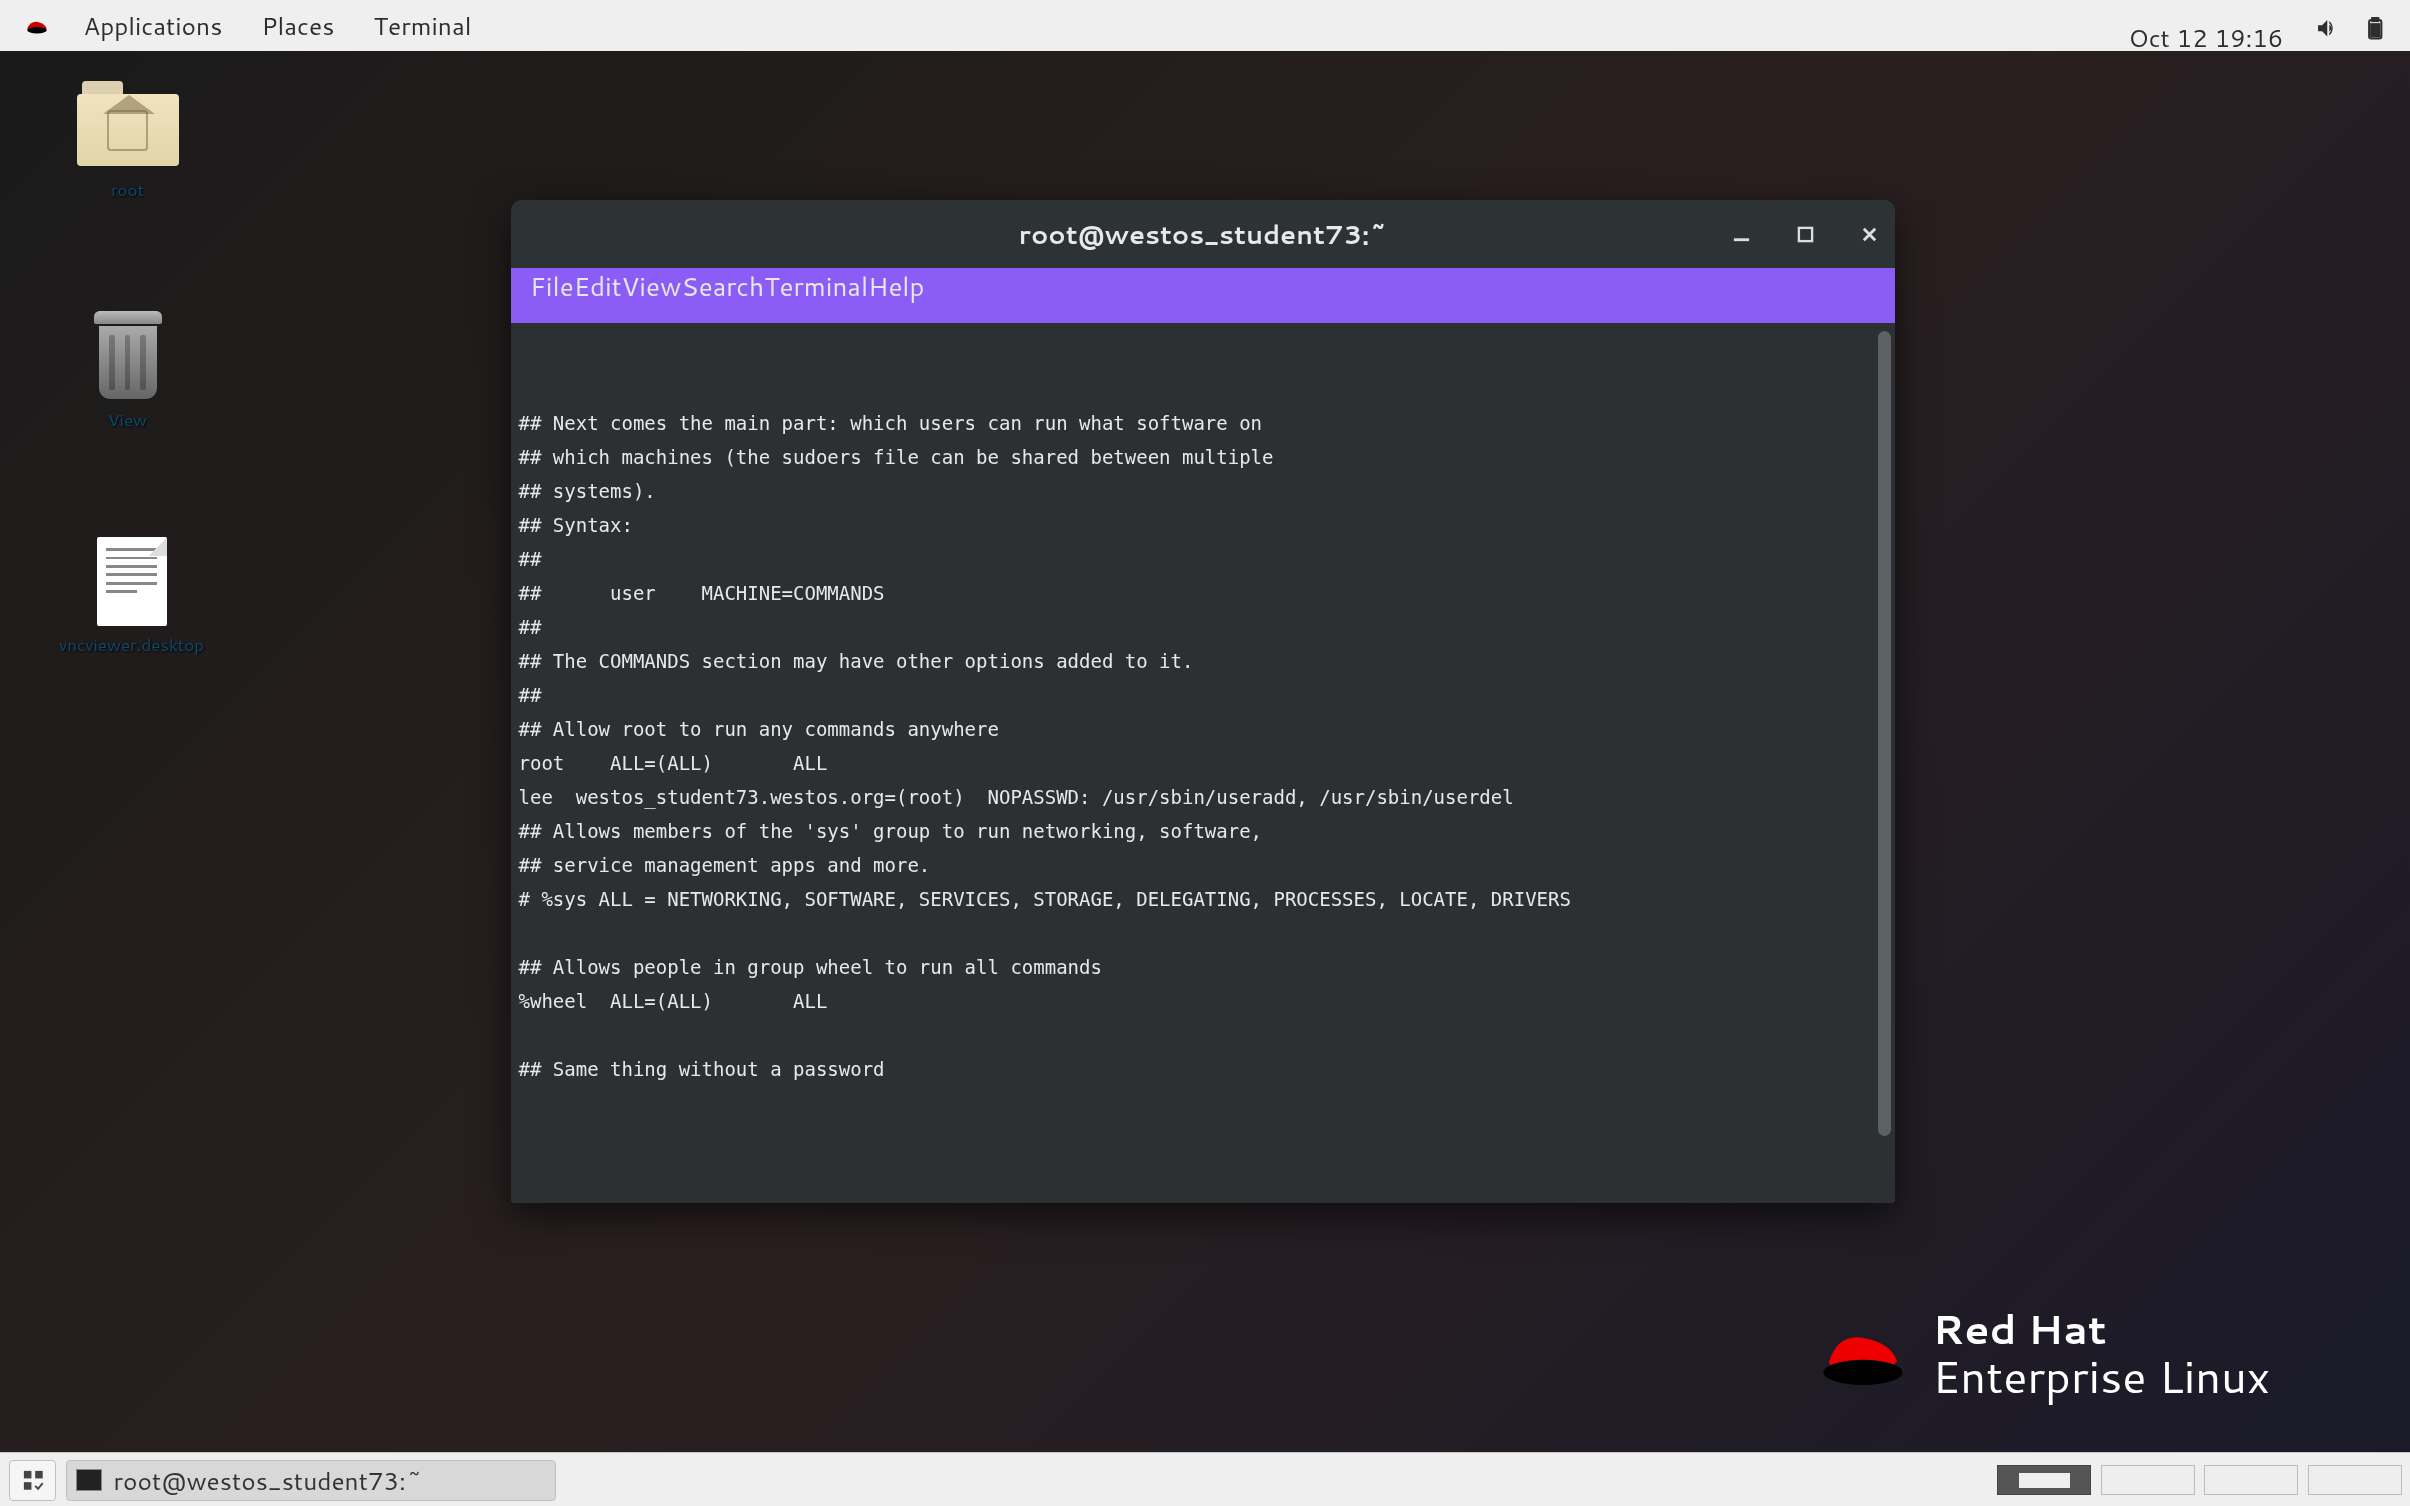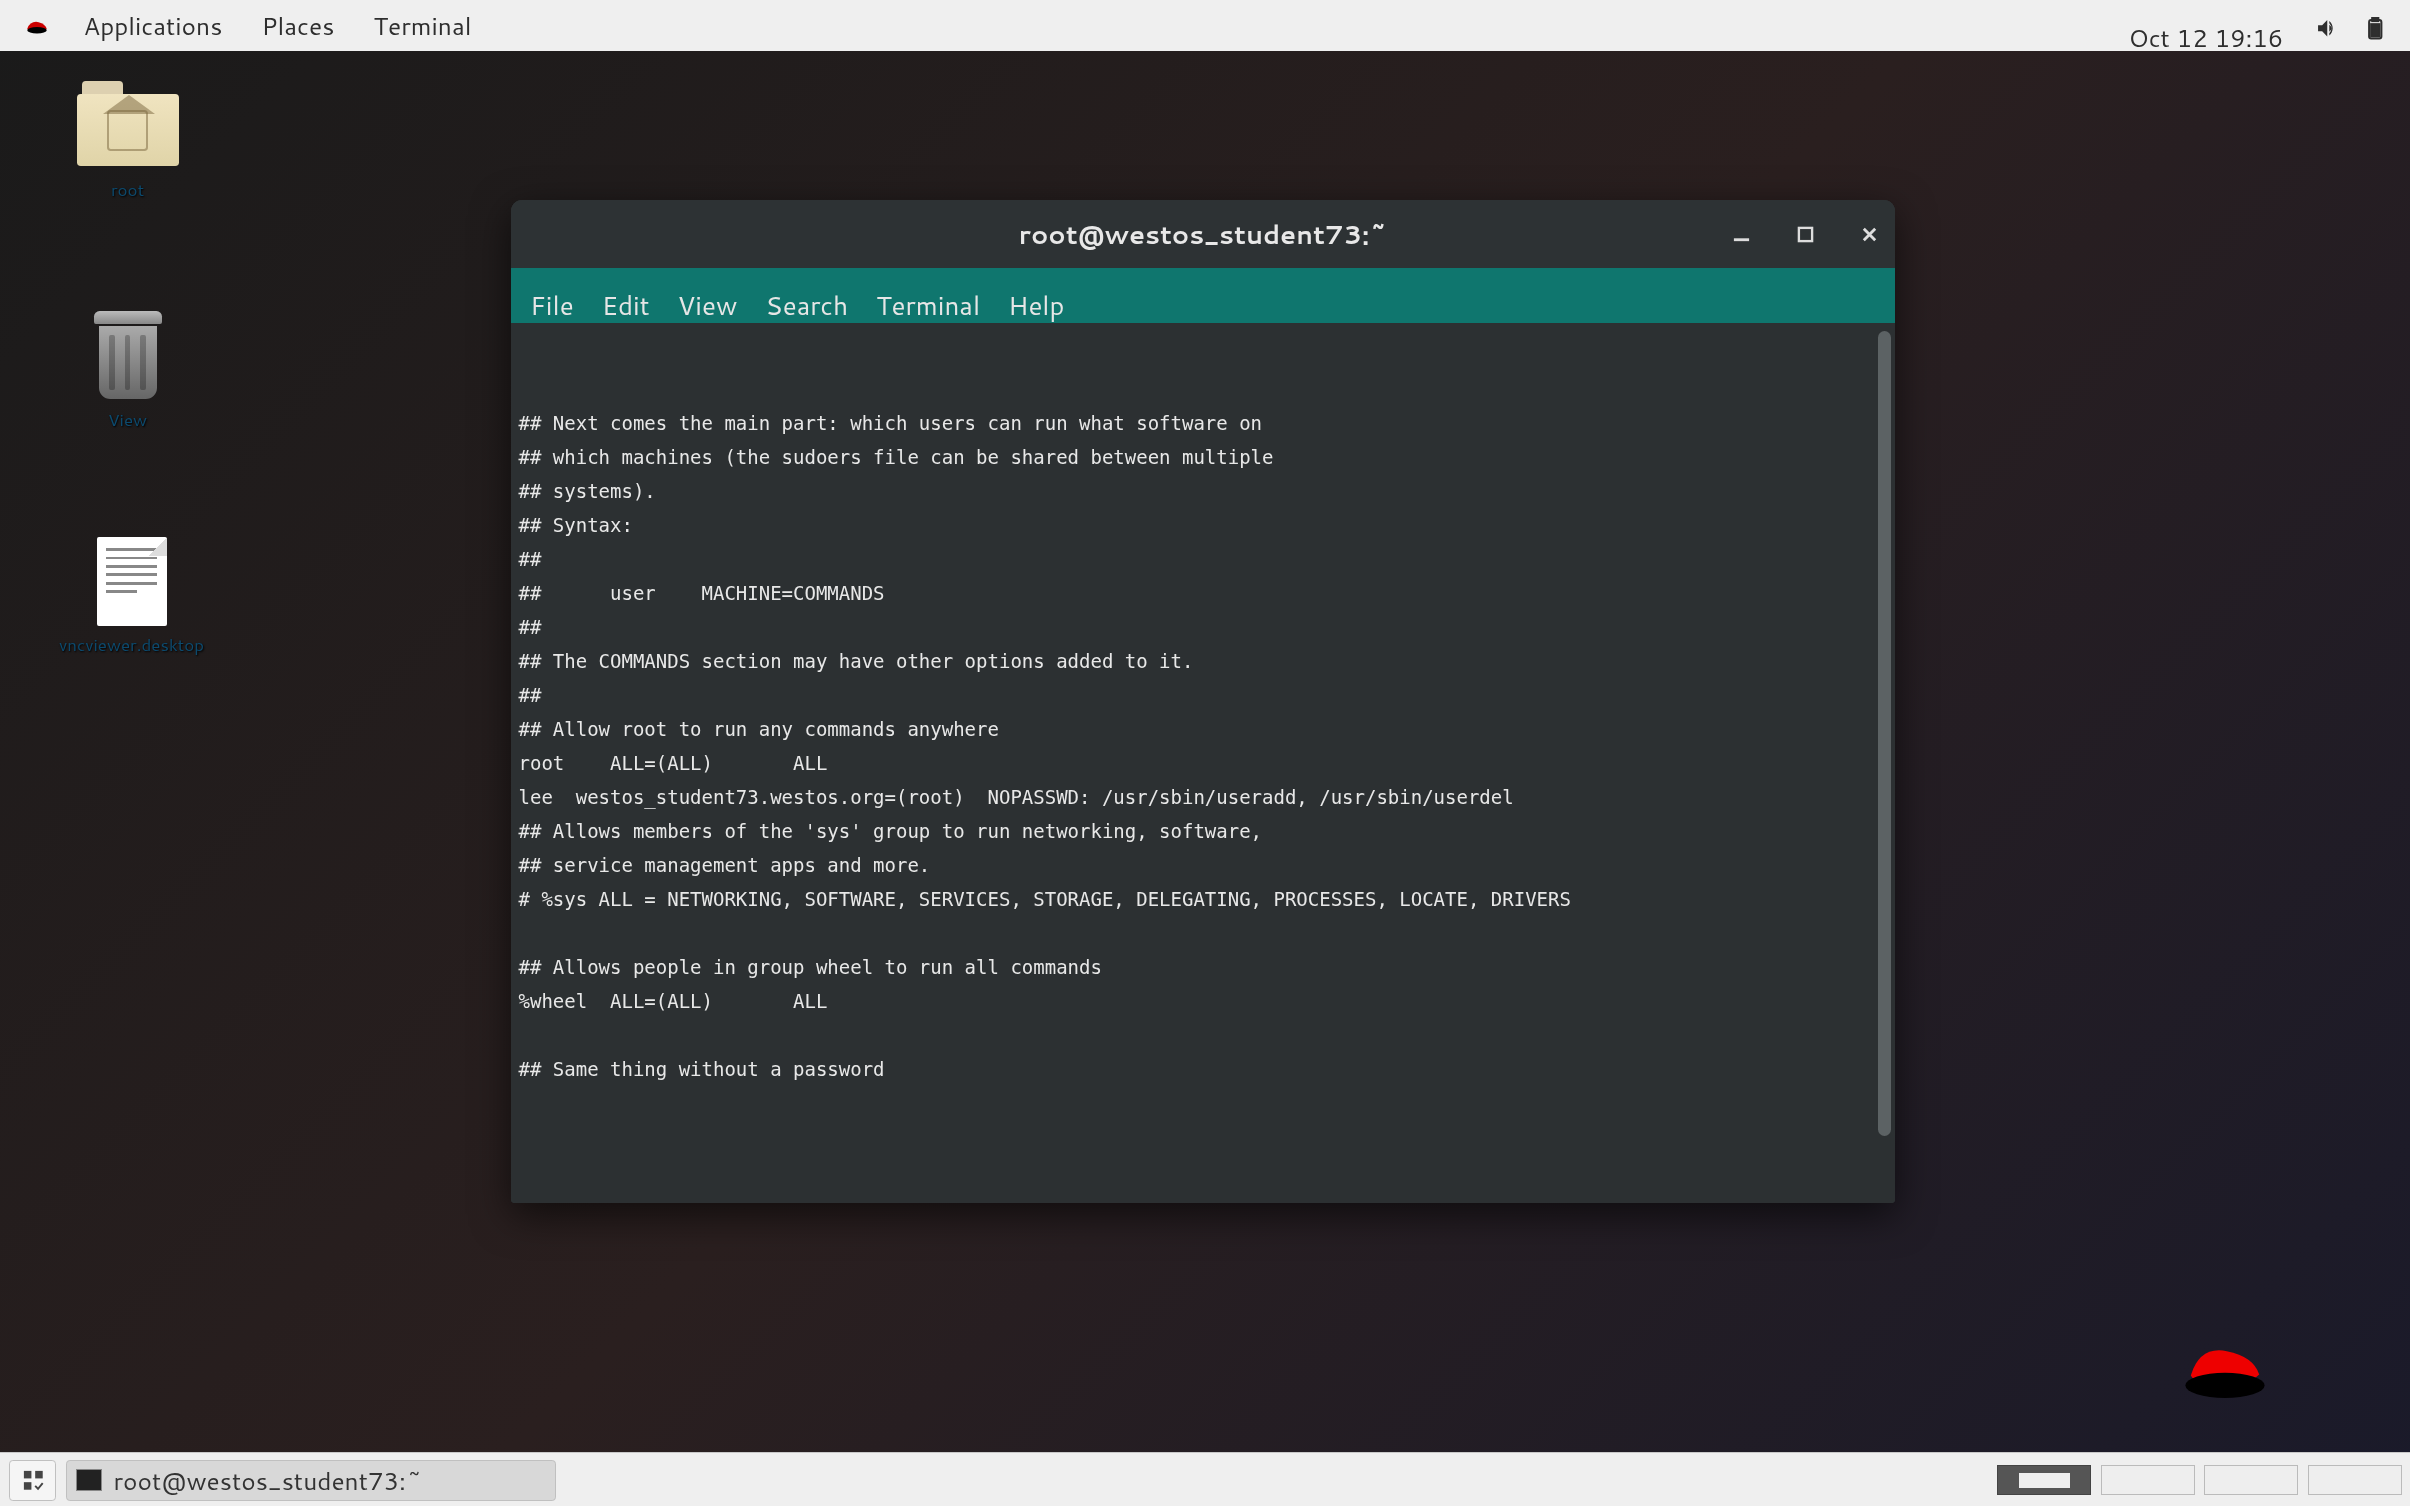--- a/index.html
+++ b/index.html
@@ -150,24 +150,23 @@
   font-weight: bold;
 }
 .win-controls {
   position: absolute; right: 13px; top: 0; bottom: 0;
   display: flex; align-items: center; gap: 38px;
 }
 .win-btn { width: 26px; height: 26px; display: flex; align-items: center; justify-content: center; cursor: pointer; color: #ddd; font-size: 22.6px; font-weight: bold; }
 
 .menubar {
   height: 55px;
-  background: #0f766e;
-  display: flex;
-  align-items: flex-end;
-  gap: 28px;
+  background: #8b5cf6;
+  display: flex;
+  align-items: flex-start;
   padding: 0 19px;
   color: #e6e6e6;
   font-size: 26px;
 }
 .menubar span { cursor: pointer; }
 
 .terminal-body {
   background: #2c3032;
   color: #e8e8e8;
   font-family: "DejaVu Sans Mono", monospace;
@@ -383,20 +382,24 @@
   <div class="terminal-status"></div>
 </div>
 
 <div class="rh-watermark">
   <div class="hat">
     <svg viewBox="0 0 100 80">
         <path fill="#e00" d="M12 45 Q22 12 52 18 Q82 24 88 44 Q76 56 46 56 Q18 56 12 45 Z"></path>
         <ellipse cx="50" cy="56" rx="44" ry="14" fill="#000"></ellipse>
       </svg>
   </div>
+  <div>
+    <div class="rh-text-top">Red Hat</div>
+    <div class="rh-text-bot">Enterprise Linux</div>
+  </div>
 </div>
 
 <div class="taskbar">
   <div class="task-btn" style="width:47px; justify-content:center;">
     <svg width="22.6" height="22.6" viewBox="0 0 24 24" fill="#444">
         <rect x="2" y="2" width="8" height="8"></rect>
         <rect x="14" y="2" width="8" height="8"></rect>
         <rect x="2" y="14" width="8" height="8"></rect>
         <path d="M14 18 l3 3 l5-6" stroke="#444" fill="none" stroke-width="2"></path>
       </svg>

